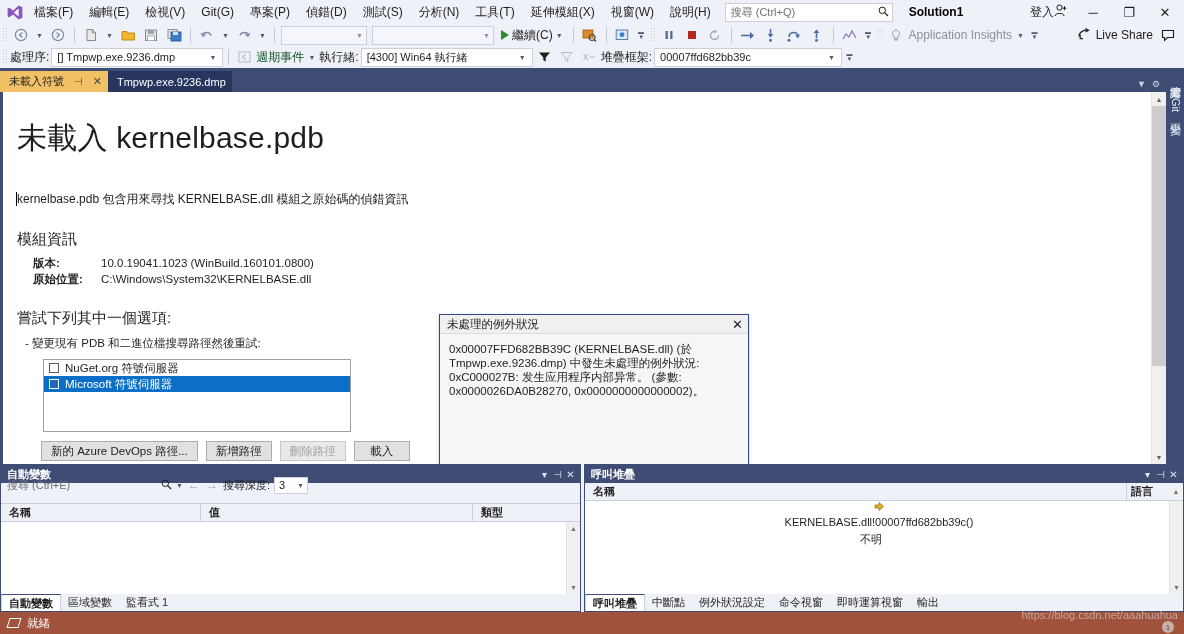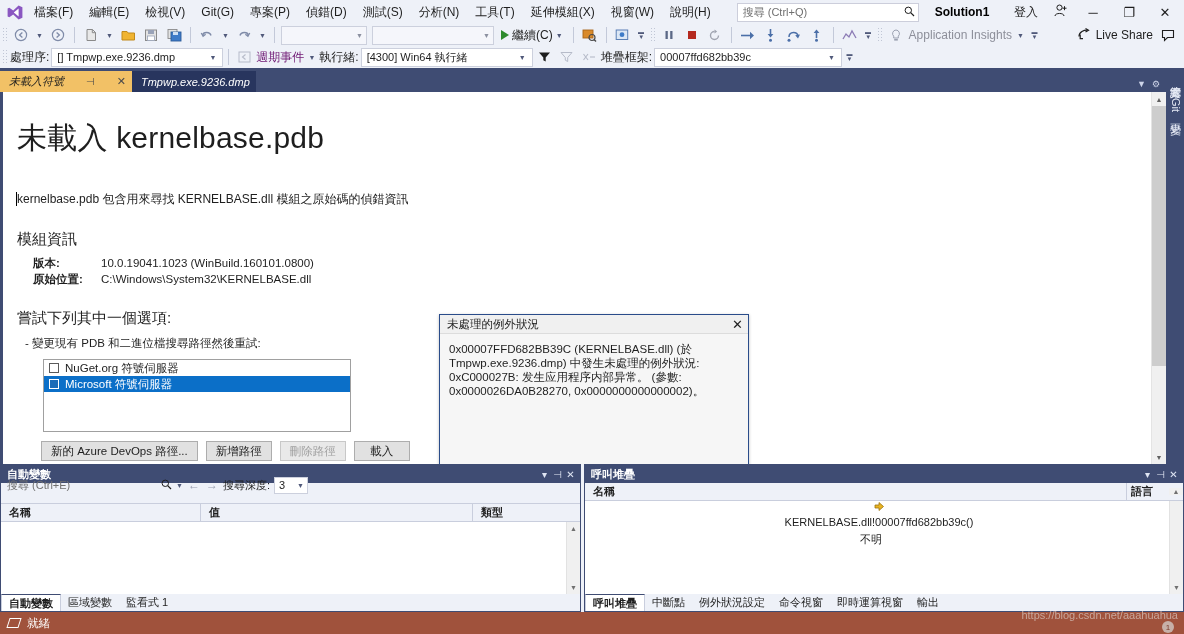--- a/index.html
+++ b/index.html
@@ -16,32 +16,32 @@
   
   .menubar {
     height: 24px; display: flex; align-items: center;
     background: #eef1f8; padding-left: 4px; position: relative;
   }
   .vs-logo { width: 22px; height: 20px; display:flex; align-items:center; justify-content:center; }
   .menu-item {
     padding: 2px 8px; font-size: 12px; color: #1e1e1e; white-space: nowrap; cursor: default;
   }
   .search-box {
-    margin-left: 18px; width: 182px; height: 19px; background: #fff;
+    margin-left: 6px; width: 168px; height: 19px; background: #fff;
     border: 1px solid #cccedb; display: flex; align-items: center;
     padding: 0 3px 0 5px; font-size: 11px; color: #707070;
   }
   .search-box .txt { flex: 1; }
   .solution-name {
     margin-left: 16px; color: #000000; font-size: 12px; font-weight: bold;
   }
   .menubar .right {
     margin-left: auto; display: flex; align-items: center; gap: 2px; padding-right: 2px;
   }
-  .signin { display:flex; align-items:center; gap:16px; font-size: 12px; padding: 2px 6px; }
+  .signin { display:flex; align-items:center; gap:0; font-size: 12px; padding: 2px 6px; }
   .wbtn { width: 34px; height: 22px; display:flex; align-items:center; justify-content:center; font-size: 13px; color:#1e1e1e; }
 
   
   .toolbar1 {
     height: 22px; display: flex; align-items: center; background: #eef1f8;
     padding-left: 2px; gap: 3px;
   }
   .grip { width: 6px; height: 16px; opacity: .55;
     background-image: radial-gradient(#9aa3b8 40%, transparent 41%);
     background-size: 3px 3px; }
@@ -76,22 +76,22 @@
   .dd.frame { width: 188px; }
   .overflow-chev { display:flex;flex-direction:column;align-items:center;justify-content:center;width:11px;height:18px;font-size:6px;color:#50597a;line-height:5px;}
 
   
   .body { flex: 1; display: flex; min-height: 0; }
   .main-col { flex: 1; display: flex; flex-direction: column; min-width:0; }
 
   
   .tabstrip { height: 24px; background: #3f4c73; display: flex; align-items: flex-end; position: relative; }
   .doctab {
-    height: 21px; display:flex; align-items:center; gap:22px;
-    padding: 0 6px 0 9px; font-size: 11px; margin-top:3px;font-style:italic;
+    height: 21px; display:flex; align-items:center; gap:10px;
+    padding: 0 6px 0 9px; font-size: 11px; margin-top:3px;
   }
   .doctab.active { background: #f2c166; color: #1e1e1e; }
   .doctab.inactive { background: #28355e; color: #fff; }
   .tab-pin { font-size:10px; color:#4a4a4a; }
   .tab-x { font-size:11px; color:#4a4a4a; }
   .tabstrip-right { margin-left:auto; display:flex; align-items:center; gap:6px; padding: 0 6px 3px 0; color:#cdd4e8; }
   .tabstrip-right span { font-size:9px; }
 
   
   .editor-wrap { flex:1; display:flex; min-height:0; background:#fff; }
@@ -446,21 +446,21 @@
       <span class="v">[] Tmpwp.exe.9236.dmp</span>
       <span class="ar">▼</span>
     </div>
     <div class="tb-sep"></div>
     <div class="tb-ico">
       <svg width="13" height="12" viewBox="0 0 13 12">
           <rect x="1" y="1" width="11" height="10" fill="none" stroke="#b6bbc9" stroke-width="1"></rect>
           <path d="M7.5 3.5 L4.5 6 L7.5 8.5" fill="none" stroke="#b6bbc9" stroke-width="1.1"></path>
         </svg>
     </div>
-    <div class="tlabel" style="color:#701a75;">週期事件</div>
+    <div class="tlabel" style="color:#14532d;">週期事件</div>
     <div class="tb-caret">▼</div>
     <div class="tlabel">執行緒:</div>
     <div class="dd thread">
       <span class="v">[4300] Win64 執行緒</span>
       <span class="ar">▼</span>
     </div>
     <div class="tb-ico">
       <svg width="13" height="12" viewBox="0 0 13 12">
           <path d="M1 1.5 h11 l-4.3 5 v4 l-2.4 -1.3 v-2.7 z" fill="#1e1e1e"></path>
         </svg>

